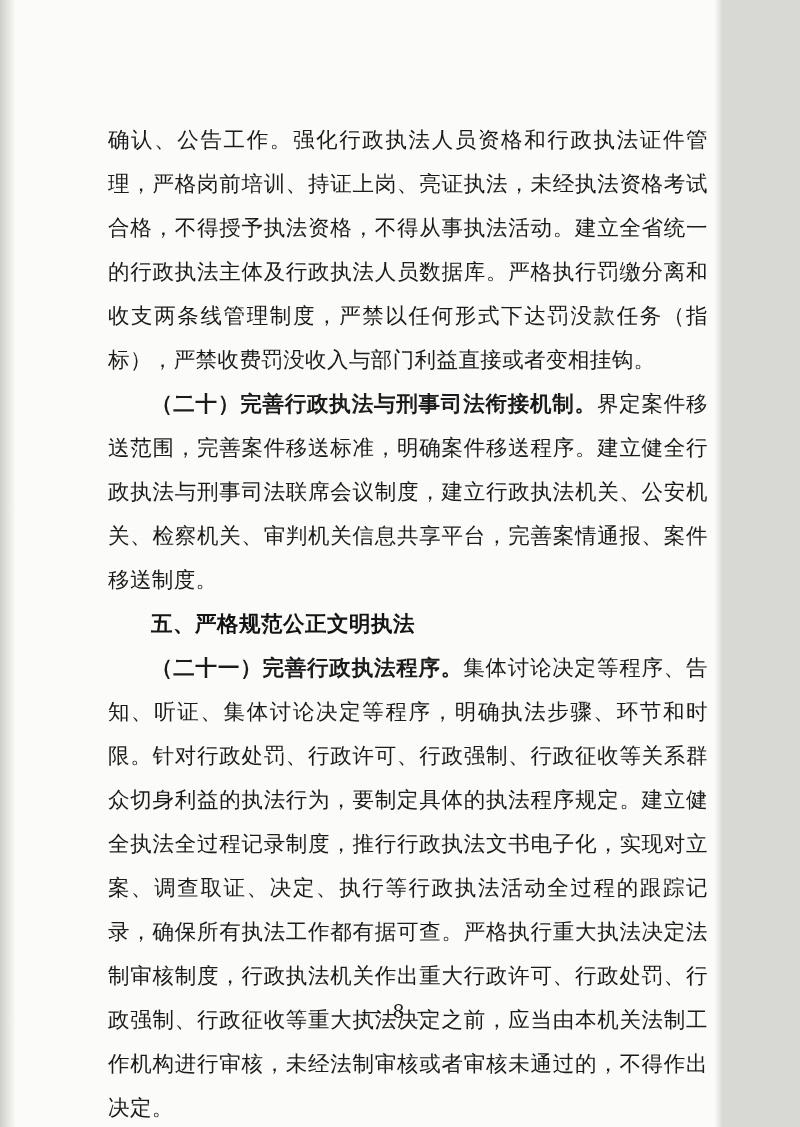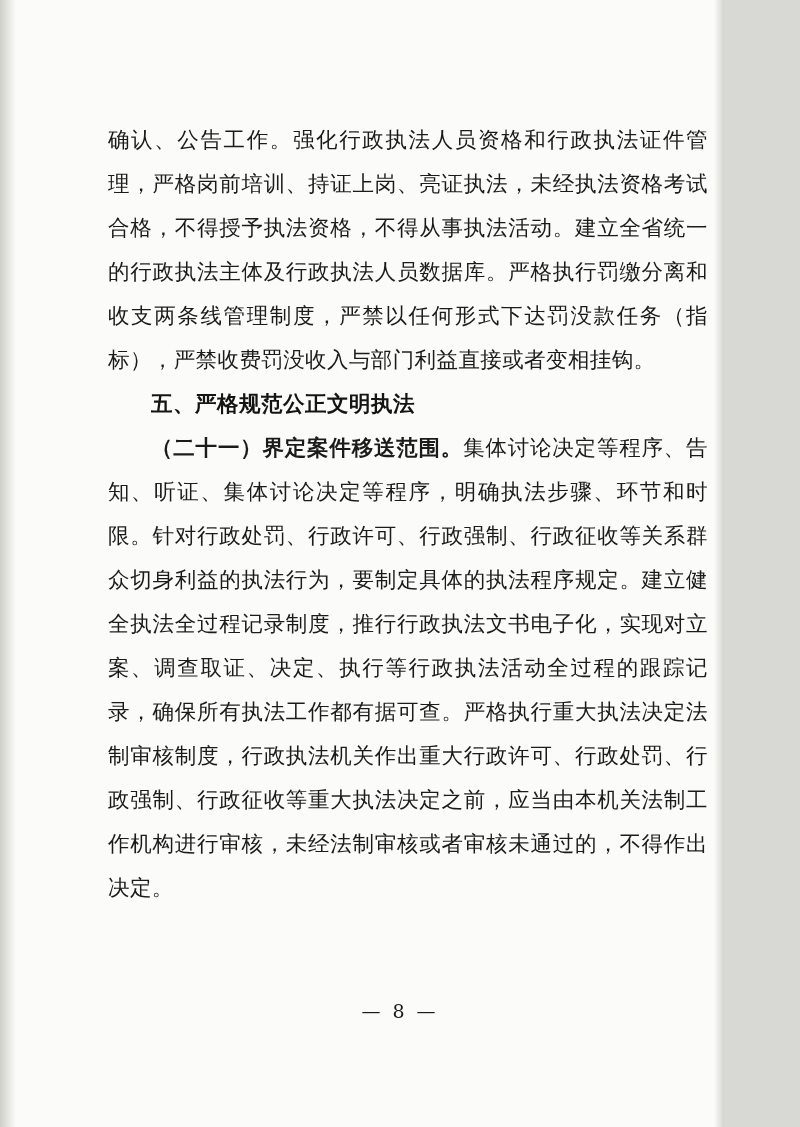--- a/index.html
+++ b/index.html
@@ -85,21 +85,22 @@
   }
 </style>
 </head>
 <body>
 
 <div class="page">
   <div class="content">
 
     <p class="para kai">确认、公告工作。强化行政执法人员资格和行政执法证件管理，严格岗前培训、持证上岗、亮证执法，未经执法资格考试合格，不得授予执法资格，不得从事执法活动。建立全省统一的行政执法主体及行政执法人员数据库。严格执行罚缴分离和收支两条线管理制度，严禁以任何形式下达罚没款任务（指标），严禁收费罚没收入与部门利益直接或者变相挂钩。</p>
 
+    <p class="para indent kai"><span class="bold-run">（二十）完善行政执法与刑事司法衔接机制。</span><span>界定案件移送范围，完善案件移送标准，明确案件移送程序。建立健全行政执法与刑事司法联席会议制度，建立行政执法机关、公安机关、检察机关、审判机关信息共享平台，完善案情通报、案件移送制度。</span></p>
 
     <p class="heading">五、严格规范公正文明执法</p>
 
-    <p class="para indent kai"><span class="bold-run">（二十一）界定案件移送范围。</span><span>集体讨论决定等程序、告知、听证、集体讨论决定等程序，明确执法步骤、环节和时限。针对行政处罚、行政许可、行政强制、行政征收等关系群众切身利益的执法行为，要制定具体的执法程序规定。建立健全执法全过程记录制度，推行行政执法文书电子化，实现对立案、调查取证、决定、执行等行政执法活动全过程的跟踪记录，确保所有执法工作都有据可查。严格执行重大执法决定法制审核制度，行政执法机关作出重大行政许可、行政处罚、行政强制、行政征收等重大执法决定之前，应当由本机关法制工作机构进行审核，未经法制审核或者审核未通过的，不得作出决定。</span></p>
+    <p class="para indent kai"><span class="bold-run">（二十一）完善行政执法程序。</span><span>集体讨论决定等程序、告知、听证、集体讨论决定等程序，明确执法步骤、环节和时限。针对行政处罚、行政许可、行政强制、行政征收等关系群众切身利益的执法行为，要制定具体的执法程序规定。建立健全执法全过程记录制度，推行行政执法文书电子化，实现对立案、调查取证、决定、执行等行政执法活动全过程的跟踪记录，确保所有执法工作都有据可查。严格执行重大执法决定法制审核制度，行政执法机关作出重大行政许可、行政处罚、行政强制、行政征收等重大执法决定之前，应当由本机关法制工作机构进行审核，未经法制审核或者审核未通过的，不得作出决定。</span></p>
 
   </div>
 
   <div class="footer">— 8 —</div>
 </div>
 
 </body></html>

